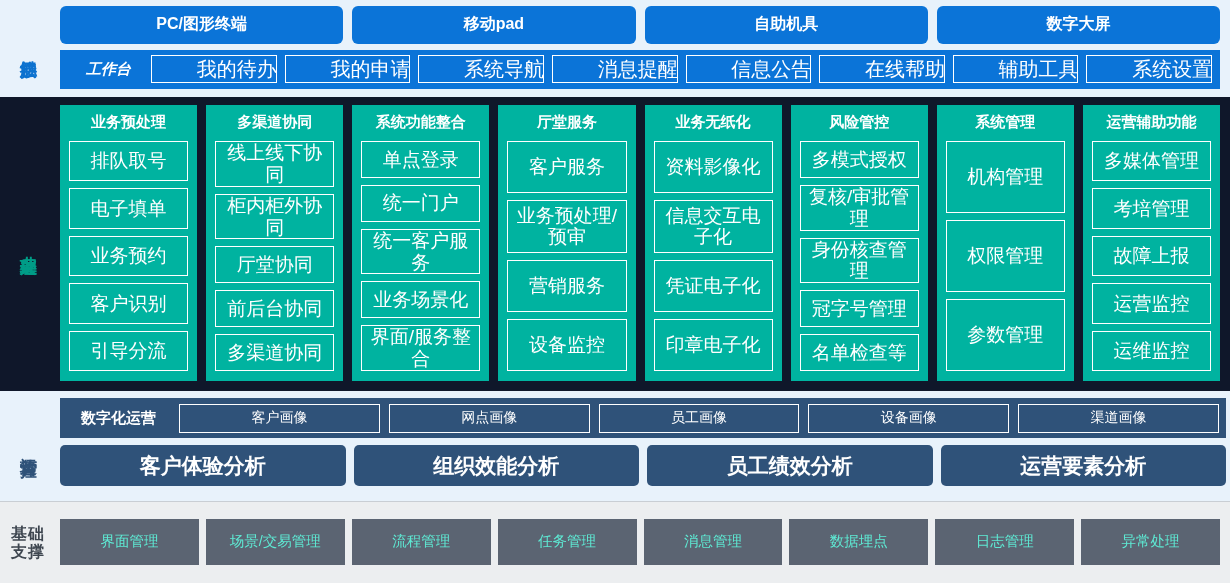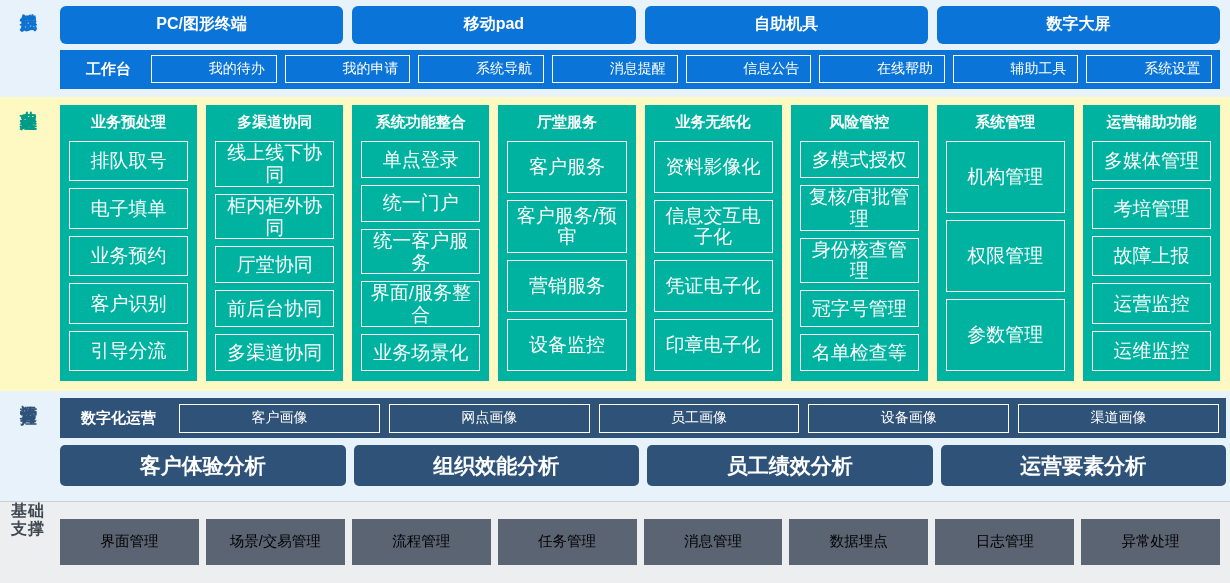--- a/index.html
+++ b/index.html
@@ -20,20 +20,21 @@
   .layer{
     display:flex;
     align-items:stretch;
     box-sizing:border-box;
   }
   .layer-label{
     width:56px;
     flex:0 0 56px;
     display:flex;
     align-items:center;
+    justify-content:center;
     font-weight:bold;
     font-size:17px;
     letter-spacing:1px;
     writing-mode:vertical-rl;
     text-orientation:upright;
     line-height:1.18;
     box-sizing:border-box;
   }
   .layer-body{
     flex:1 1 auto;
@@ -78,38 +79,39 @@
     align-items:center;
     padding:0 8px;
     gap:8px;
   }
   .touch-row2-title{
     color:#ffffff;
     font-size:15px;
     font-weight:bold;
     padding:0 12px 0 18px;
     white-space:nowrap;
+    font-style:italic;
   }
   .touch-pill{
     flex:1 1 0;
     height:26px;
     border:1px solid #ffffff;
     color:#ffffff;
-    font-size:14px;
+    font-size:20px;
     display:flex;
     align-items:center;
     justify-content:center;
     min-width:0;
     white-space:nowrap;
     padding-left:46px;
   }
 
   
   .layer-biz{
-    background:#fef9c3;
+    background:#0f172a;
     height:294px;
   }
   .layer-biz .layer-label{color:#009c87;}
   .biz-body{
     padding:8px 10px 10px 4px;
   }
   .biz-cols{
     display:flex;
     gap:9px;
     height:100%;
@@ -227,21 +229,21 @@
     justify-content:center;
   }
   .base-row{
     display:flex;
     gap:7px;
     height:46px;
   }
   .base-block{
     flex:1 1 0;
     background:#5b6472;
-    color:#000000;
+    color:#5eead4;
     font-size:14.5px;
     display:flex;
     align-items:center;
     justify-content:center;
     min-width:0;
     white-space:nowrap;
   }
 </style>
 </head>
 <body>
@@ -297,30 +299,30 @@
             <div class="biz-item">多渠道协同</div>
           </div>
         </div>
 
         <div class="biz-col">
           <div class="biz-col-title">系统功能整合</div>
           <div class="biz-items">
             <div class="biz-item">单点登录</div>
             <div class="biz-item">统一门户</div>
             <div class="biz-item">统一客户服务</div>
+            <div class="biz-item">业务场景化</div>
             <div class="biz-item">界面/服务整合</div>
-            <div class="biz-item">业务场景化</div>
           </div>
         </div>
 
         <div class="biz-col">
           <div class="biz-col-title">厅堂服务</div>
           <div class="biz-items">
             <div class="biz-item">客户服务</div>
-            <div class="biz-item">客户服务/预审</div>
+            <div class="biz-item">业务预处理/预审</div>
             <div class="biz-item">营销服务</div>
             <div class="biz-item">设备监控</div>
           </div>
         </div>
 
         <div class="biz-col">
           <div class="biz-col-title">业务无纸化</div>
           <div class="biz-items">
             <div class="biz-item">资料影像化</div>
             <div class="biz-item">信息交互电子化</div>

